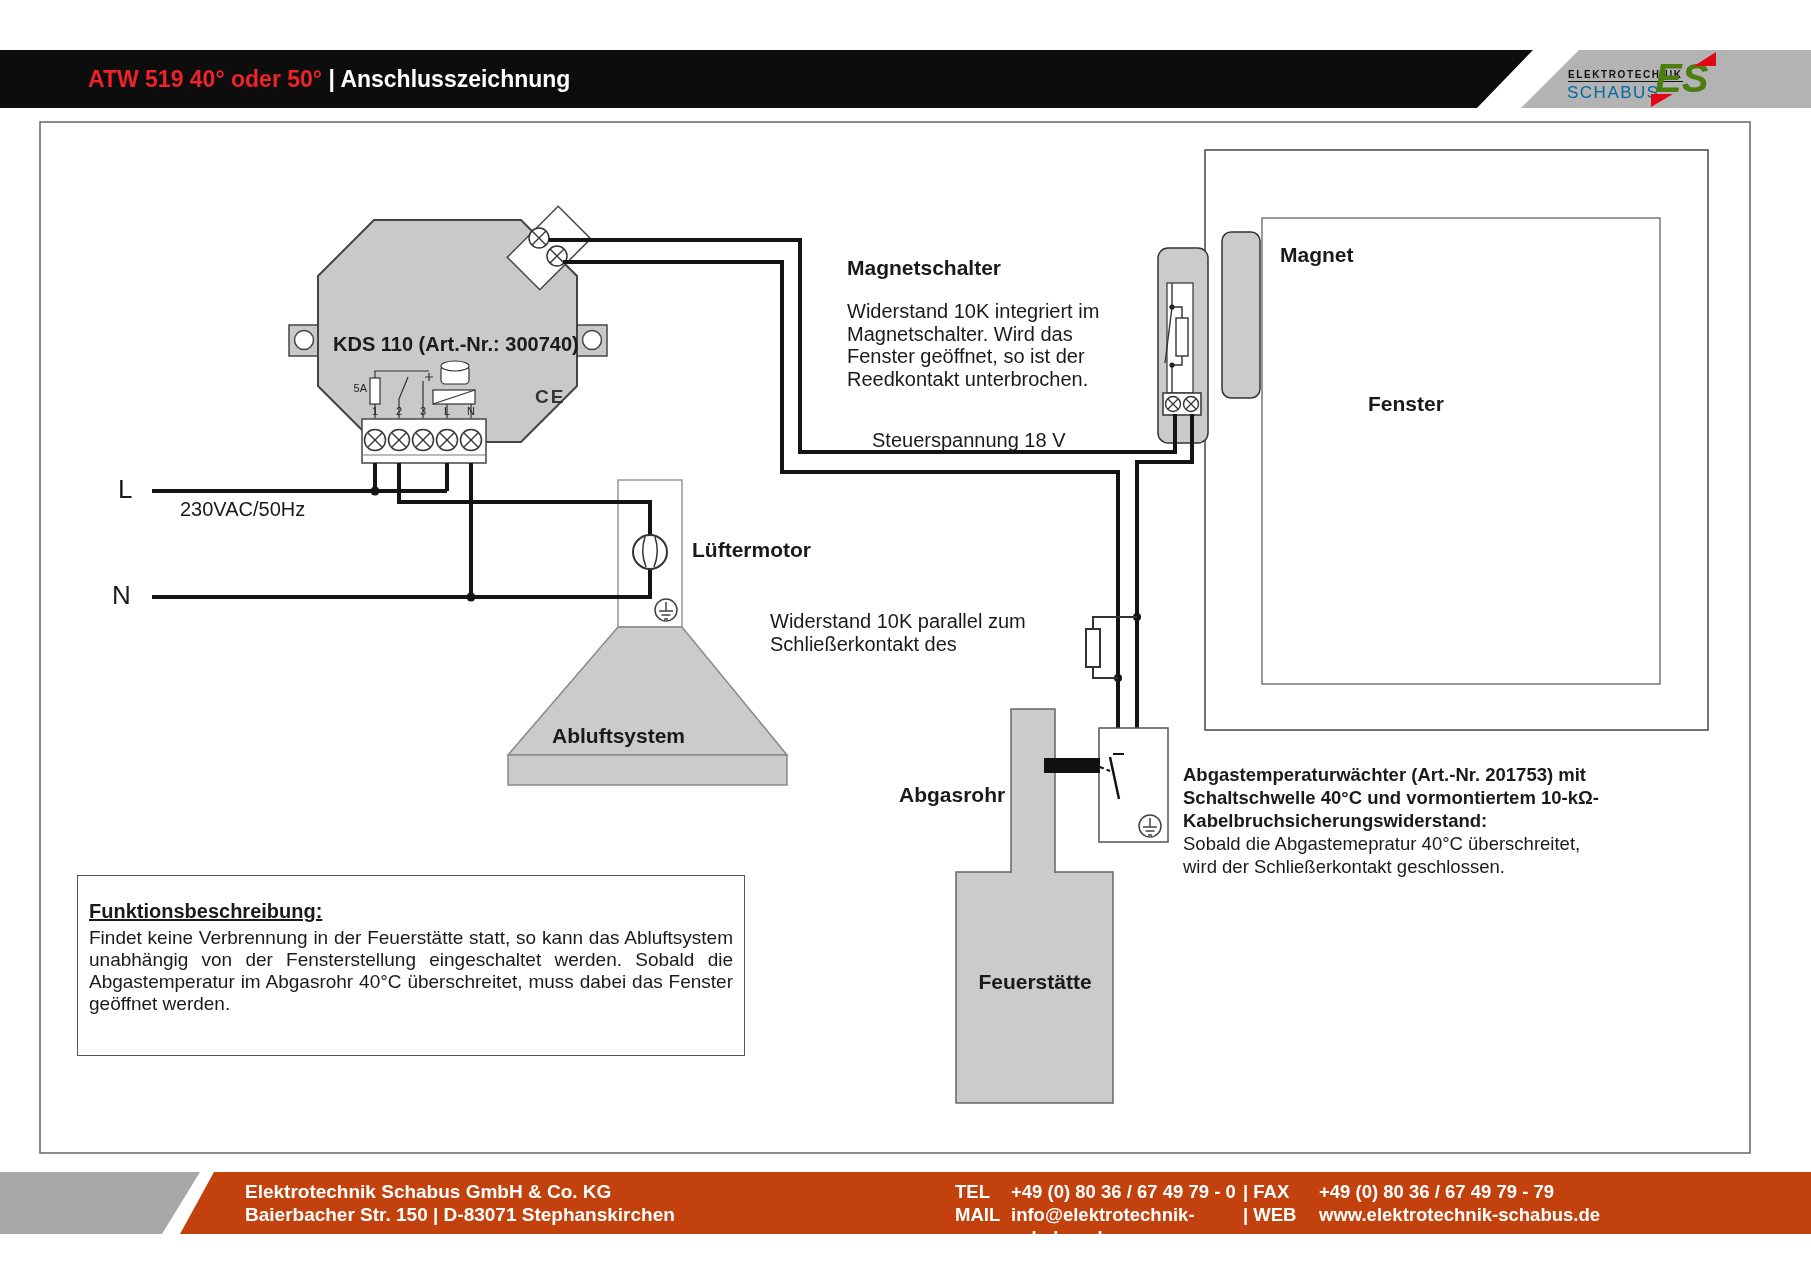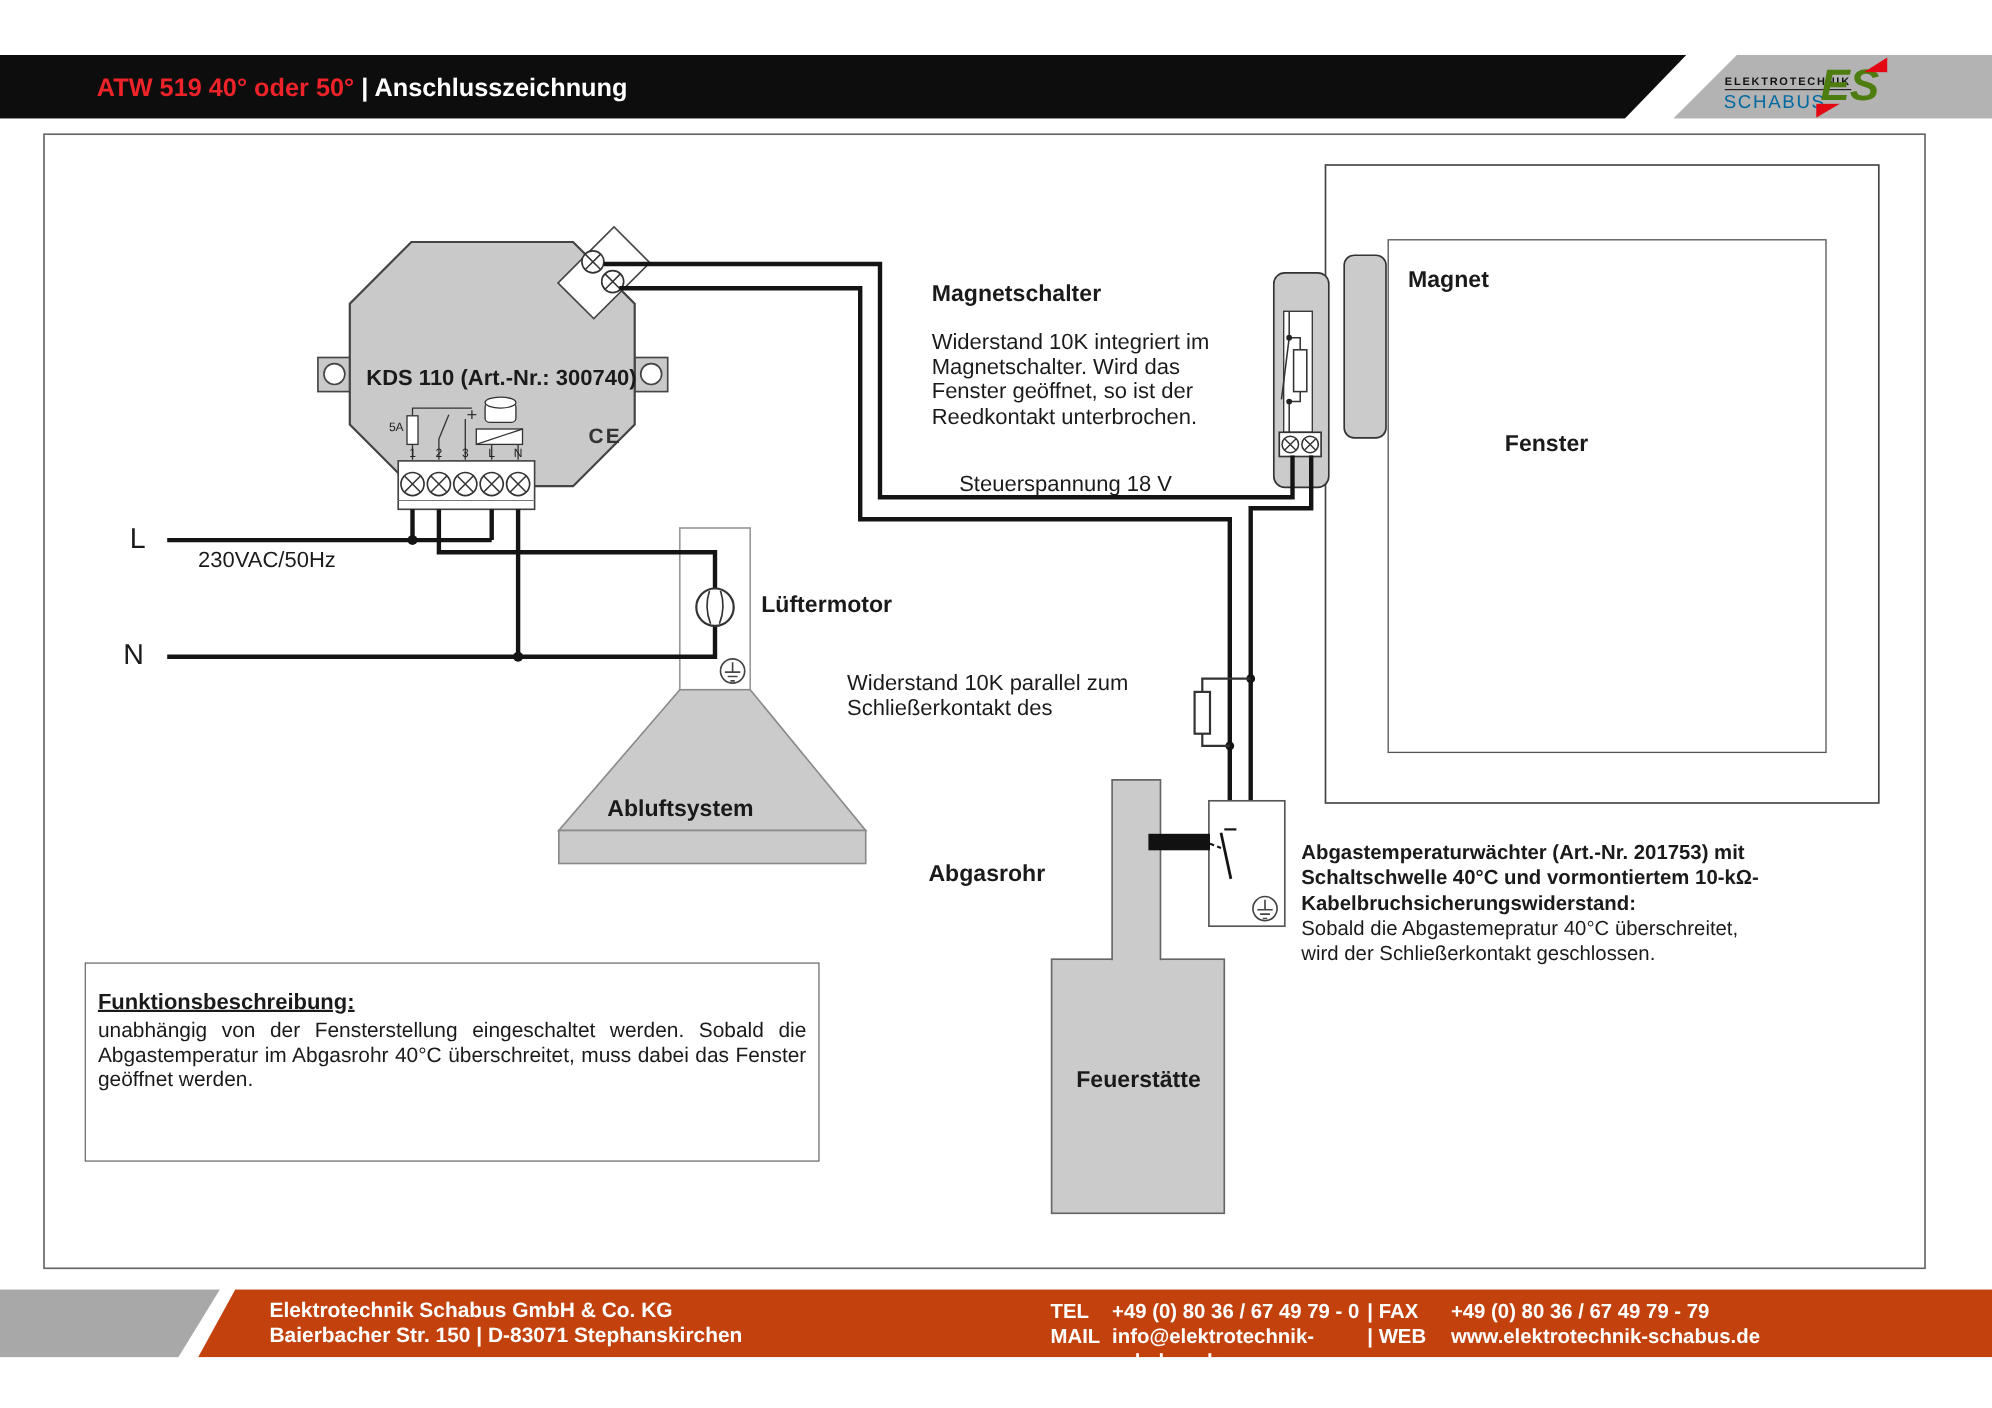--- a/index.html
+++ b/index.html
@@ -223,35 +223,36 @@
     <div>Fenster geöffnet, so ist der</div>
     <div>Reedkontakt unterbrochen.</div>
   </div>
   <div class="lbl fs20" style="left:872px;top:429px;">Steuerspannung 18 V</div>
 
   <div class="lbl res-note" style="left:770px;top:610px;">
     <div>Widerstand 10K parallel zum</div>
     <div>Schließerkontakt des</div>
   </div>
 
-  <div class="lbl fs21 b" style="left:844px;top:783px;">Abgasrohr</div>
+  <div class="lbl fs21 b" style="left:899px;top:783px;">Abgasrohr</div>
   <div class="lbl fs21 b" style="left:960px;top:970px;width:150px;text-align:center;">Feuerstätte</div>
   <div class="lbl fs21 b" style="left:1280px;top:243px;">Magnet</div>
   <div class="lbl fs21 b" style="left:1368px;top:392px;">Fenster</div>
 
   <div class="lbl atw-note" style="left:1183px;top:763px;">
     <div class="b">Abgastemperaturwächter (Art.-Nr. 201753) mit</div>
     <div class="b">Schaltschwelle 40°C und vormontiertem 10-kΩ-</div>
     <div class="b">Kabelbruchsicherungswiderstand:</div>
     <div>Sobald die Abgastemepratur 40°C überschreitet,</div>
     <div>wird der Schließerkontakt geschlossen.</div>
   </div>
 
   <div class="func-box">
     <div class="func-title">Funktionsbeschreibung:</div>
+    <div class="func-line">Findet keine Verbrennung in der Feuerstätte statt, so kann das Abluftsystem</div>
     <div class="func-line">unabhängig von der Fensterstellung eingeschaltet werden. Sobald die</div>
     <div class="func-line">Abgastemperatur im Abgasrohr 40°C überschreitet, muss dabei das Fenster</div>
     <div class="func-line last">geöffnet werden.</div>
   </div>
 
   <div class="footer-gray"></div>
   <div class="footer-red">
     <div class="foot-company">
       <div>Elektrotechnik Schabus GmbH &amp; Co. KG</div>
       <div>Baierbacher Str. 150 | D-83071 Stephanskirchen</div>

